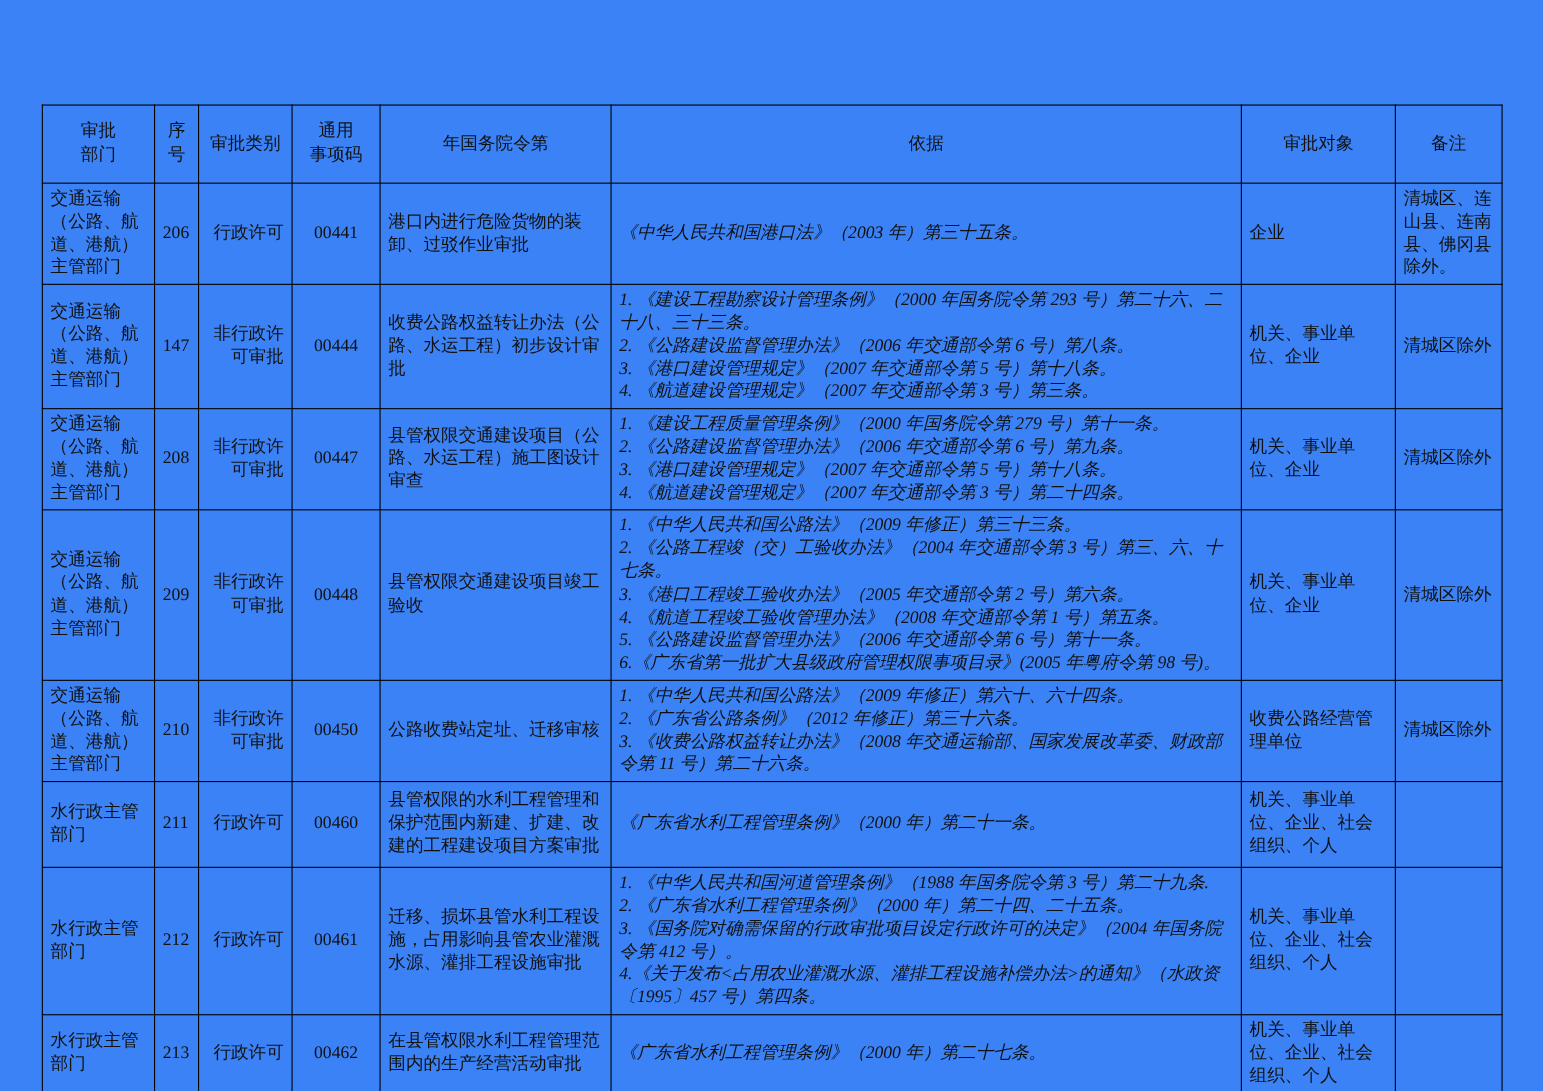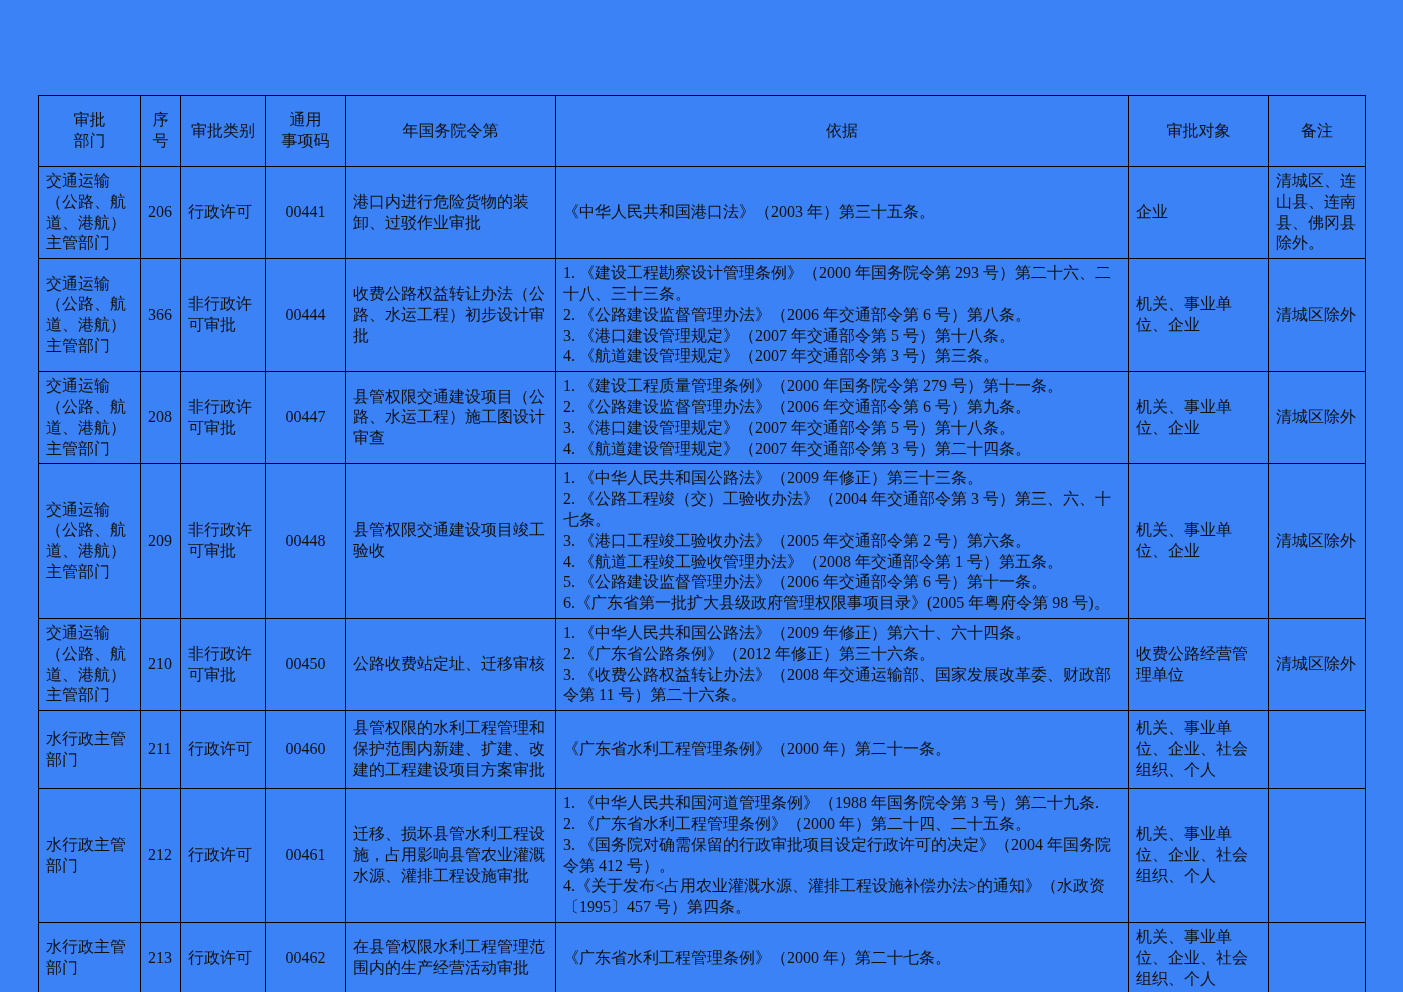--- a/index.html
+++ b/index.html
@@ -34,24 +34,24 @@
     word-break: break-all;
   }
   table.approval-table th {
     font-weight: normal;
     text-align: center;
     white-space: pre-line;
     height: 62px;
   }
   td.col-dept    { text-align: left; margin-top: 40px; }
   td.col-no      { text-align: left; }
-  td.col-category{ text-align: left; margin-top: 16px; }
+  td.col-category{ text-align: right; margin-top: 16px; }
   td.col-code    { text-align: center; }
   td.col-name    { text-align: left; }
-  td.col-basis   { text-align: left; }
+  td.col-basis   { text-align: left; font-style: italic; }
   td.col-target  { text-align: left; }
   td.col-remark  { text-align: left; }
 
   tbody tr:nth-child(1) { height: 75px; }
   tbody tr:nth-child(2) { height: 95px; }
   tbody tr:nth-child(3) { height: 78px; }
   tbody tr:nth-child(4) { height: 123px; }
   tbody tr:nth-child(5) { height: 89px; }
   tbody tr:nth-child(6) { height: 78px; }
   tbody tr:nth-child(7) { height: 108px; }
@@ -107,21 +107,21 @@
           <td class="col-code">00441</td>
           <td class="col-name">港口内进行危险货物的装卸、过驳作业审批</td>
           <td class="col-basis">
             <div>《中华人民共和国港口法》（2003 年）第三十五条。</div>
           </td>
           <td class="col-target">企业</td>
           <td class="col-remark">清城区、连山县、连南县、佛冈县除外。</td>
         </tr>
         <tr>
           <td class="col-dept">交通运输（公路、航道、港航）主管部门</td>
-          <td class="col-no">366</td>
+          <td class="col-no">147</td>
           <td class="col-category">非行政许可审批</td>
           <td class="col-code">00444</td>
           <td class="col-name">收费公路权益转让办法（公路、水运工程）初步设计审批</td>
           <td class="col-basis">
             <div>1. 《建设工程勘察设计管理条例》（2000 年国务院令第 293 号）第二十六、二十八、三十三条。</div>
             <div>2. 《公路建设监督管理办法》（2006 年交通部令第 6 号）第八条。</div>
             <div>3. 《港口建设管理规定》（2007 年交通部令第 5 号）第十八条。</div>
             <div>4. 《航道建设管理规定》（2007 年交通部令第 3 号）第三条。</div>
           </td>
           <td class="col-target">机关、事业单位、企业</td>

